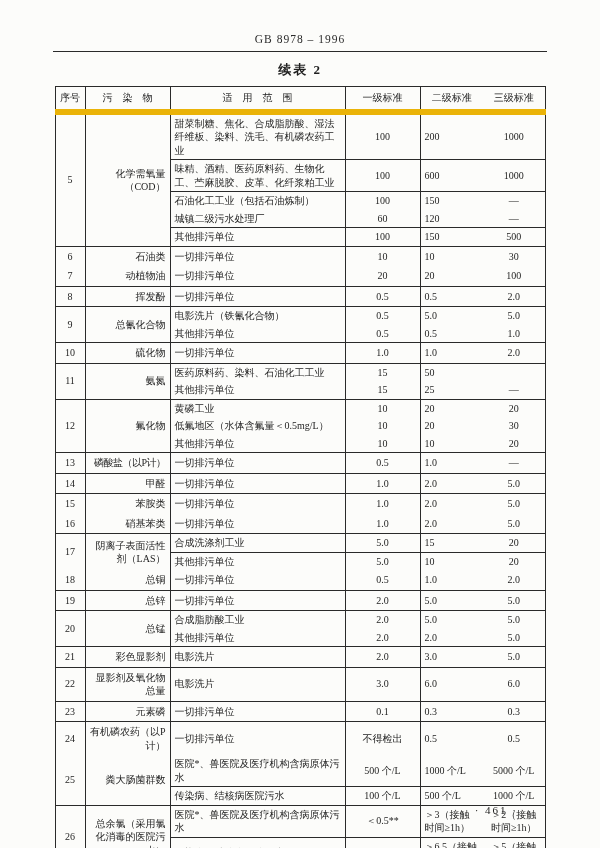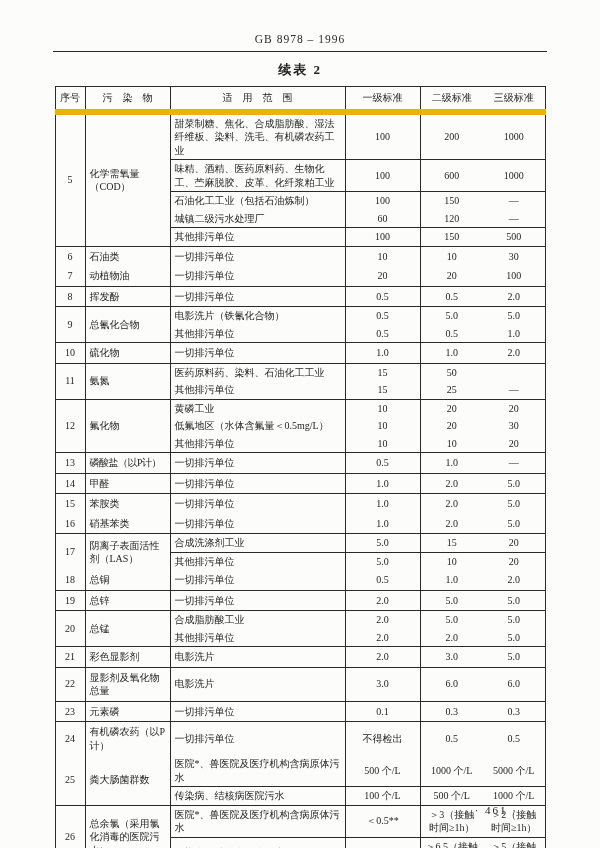--- a/index.html
+++ b/index.html
@@ -45,24 +45,24 @@
     font-weight:normal;
     padding:4px 2px;
     border-bottom:6px solid #eab308;
   }
   .std td{
     padding:2px 4px;
     vertical-align:middle;
     word-break:break-all;
   }
   .c-no{width:30px;text-align:center;}
-  .c-p {width:85px;text-align:left;padding-left:5px;}
+  .c-p {width:85px;text-align:right;padding-left:5px;}
   .c-s {width:175px;text-align:left;padding-left:6px;}
   .c-v1{width:75px;text-align:center;}
-  .c-v2{width:63px;text-align:center;margin-top:12px;}
+  .c-v2{width:63px;text-align:left;margin-top:12px;}
   .c-v3{width:62px;text-align:center;}
   .vr{border-right:1px solid #2a2a2a;}
   .bb{border-bottom:1px solid #2a2a2a;}
   td.c-p{padding-top:3px;padding-bottom:3px;}
   .tight{font-size:10px;letter-spacing:-0.5px;}
   .page-no{
     position:absolute;
     right:82px;
     bottom:32px;
     font-size:11px;

